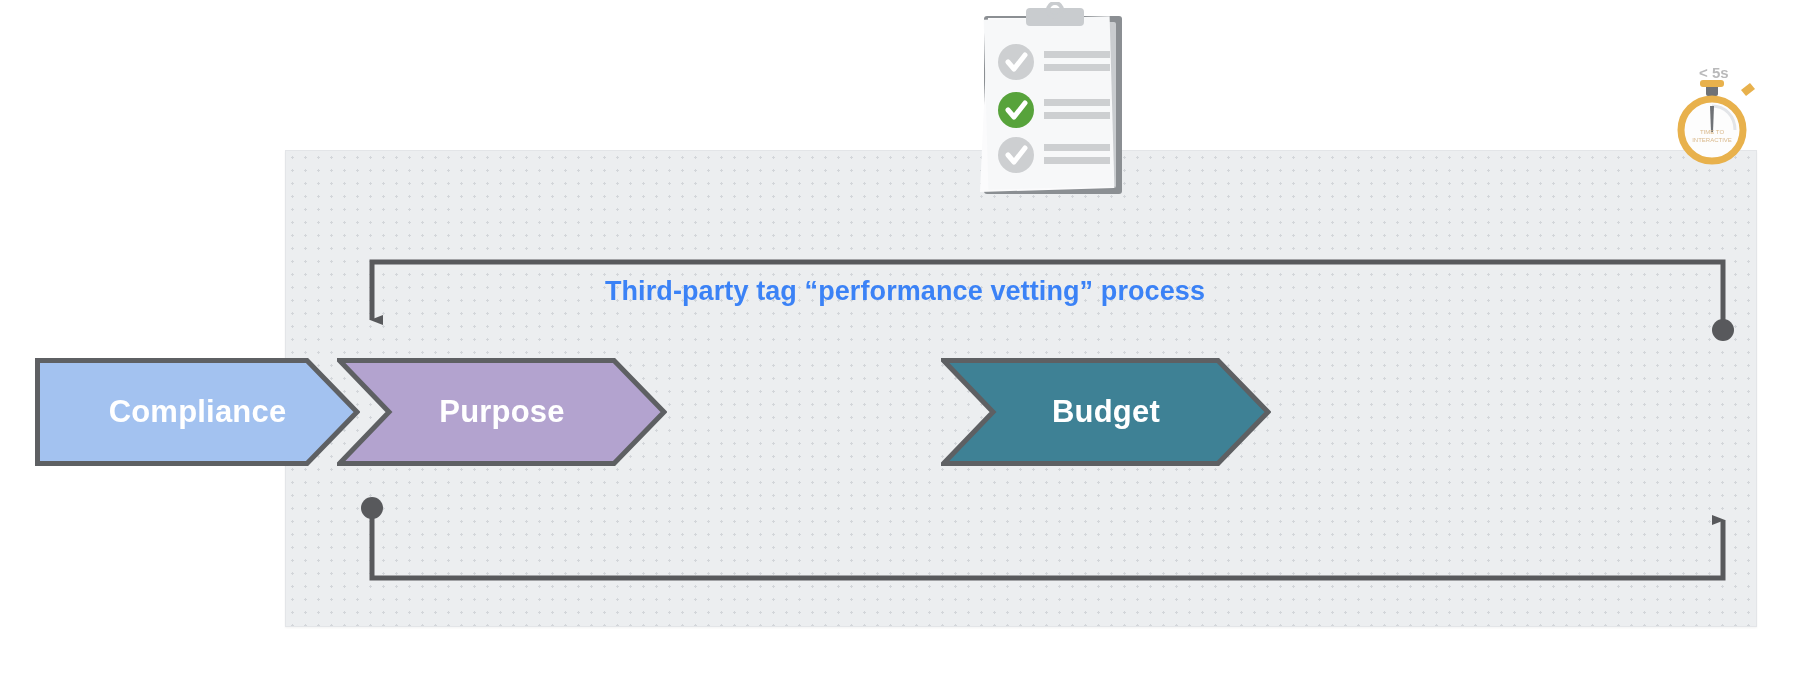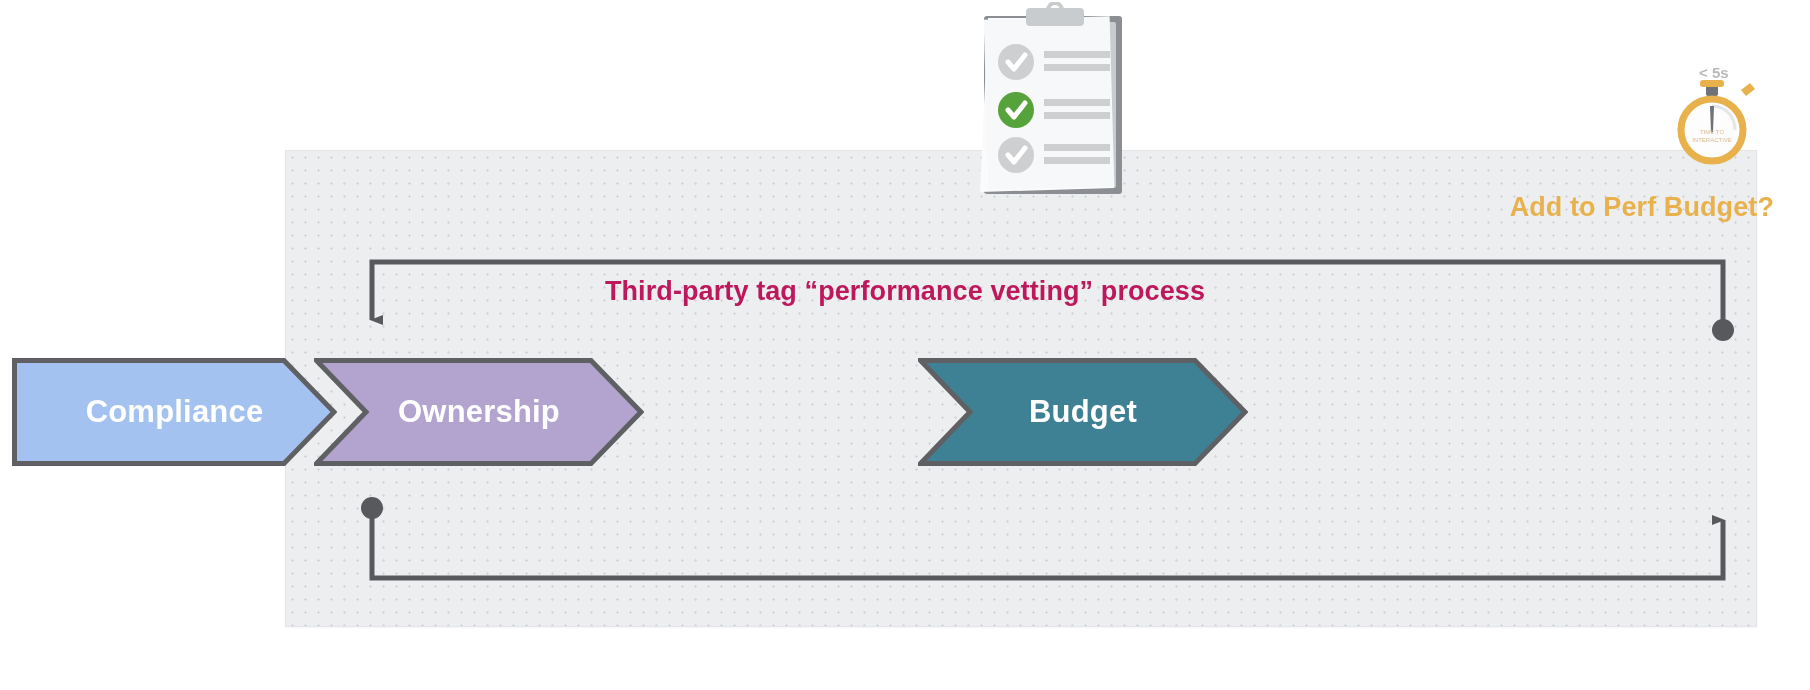--- a/index.html
+++ b/index.html
@@ -20,34 +20,35 @@
   }
 
   
   .perf-budget{
     position:absolute;right:36px;top:192px;
     font-size:27px;font-weight:bold;color:#e8b14c;
     letter-spacing:.1px;white-space:nowrap;
   }
   .proc-title{
     position:absolute;left:0;right:0;top:276px;text-align:center;
-    font-size:27px;font-weight:bold;color:#be185d;white-space:nowrap;
+    font-size:27px;font-weight:bold;color:#3b82f6;white-space:nowrap;
     letter-spacing:.1px;
   }
 
   
   .loops{position:absolute;left:0;top:0;width:1810px;height:690px;}
 
   
   .chev-row{position:absolute;left:0;top:358px;height:108px;width:1810px;}
   .chev{
     position:absolute;top:0;height:108px;
     display:flex;align-items:center;justify-content:center;
     color:#ffffff;font-size:31px;font-weight:bold;letter-spacing:.2px;
     box-sizing:border-box;
+    margin-left:23px;
   }
   .chev .cap{position:relative;z-index:2;pointer-events:none;}
   .chev .body{position:absolute;inset:0;z-index:1;}
 
   
   .clipboard{position:absolute;left:968px;top:2px;width:176px;height:222px;}
 
   
   .stopwatch{position:absolute;left:1655px;top:58px;width:120px;height:118px;}
 </style>
@@ -72,38 +73,37 @@
       <path d="M1723,328 L1723,262 L372,262 L372,320" fill="none" stroke="#58595c" stroke-width="5" stroke-linecap="butt" stroke-linejoin="miter" marker-end="url(#arrowDown)"></path>
       <circle cx="1723" cy="330" r="11" fill="#58595c"></circle>
     </g>
 
     <g>
       <path d="M372,508 L372,578 L1723,578 L1723,520" fill="none" stroke="#58595c" stroke-width="5" stroke-linecap="butt" stroke-linejoin="miter" marker-end="url(#arrowUp)"></path>
       <circle cx="372" cy="508" r="11" fill="#58595c"></circle>
     </g>
   </svg>
 
-  <div class="perf-budget" style="color: rgb(232, 177, 76);">Add to Perf Budget?</div>
 
   <div class="proc-title">Third-party tag “performance vetting” process</div>
 
   <div class="chev-row">
 
     <div class="chev" style="left: 12px; width: 325px;">
       <svg class="body" viewBox="0 0 325 108" preserveAspectRatio="none">
         <path d="M2.5,2.5 L272,2.5 L322,54 L272,105.5 L2.5,105.5 Z" fill="#a3c2f0" stroke="#5e6063" stroke-width="5" stroke-linejoin="miter"></path>
       </svg>
       <span class="cap">Compliance</span>
     </div>
 
     <div class="chev" style="left: 314px; width: 330px;">
       <svg class="body" viewBox="0 0 330 108" preserveAspectRatio="none">
         <path d="M2.5,2.5 L277,2.5 L327,54 L277,105.5 L2.5,105.5 L52,54 Z" fill="#b3a3cf" stroke="#5e6063" stroke-width="5" stroke-linejoin="miter"></path>
       </svg>
-      <span class="cap">Ownership</span>
+      <span class="cap">Purpose</span>
     </div>
 
 
     <div class="chev" style="left: 918px; width: 330px;">
       <svg class="body" viewBox="0 0 330 108" preserveAspectRatio="none">
         <path d="M2.5,2.5 L277,2.5 L327,54 L277,105.5 L2.5,105.5 L52,54 Z" fill="#3e8195" stroke="#5e6063" stroke-width="5" stroke-linejoin="miter"></path>
       </svg>
       <span class="cap">Budget</span>
     </div>
 

